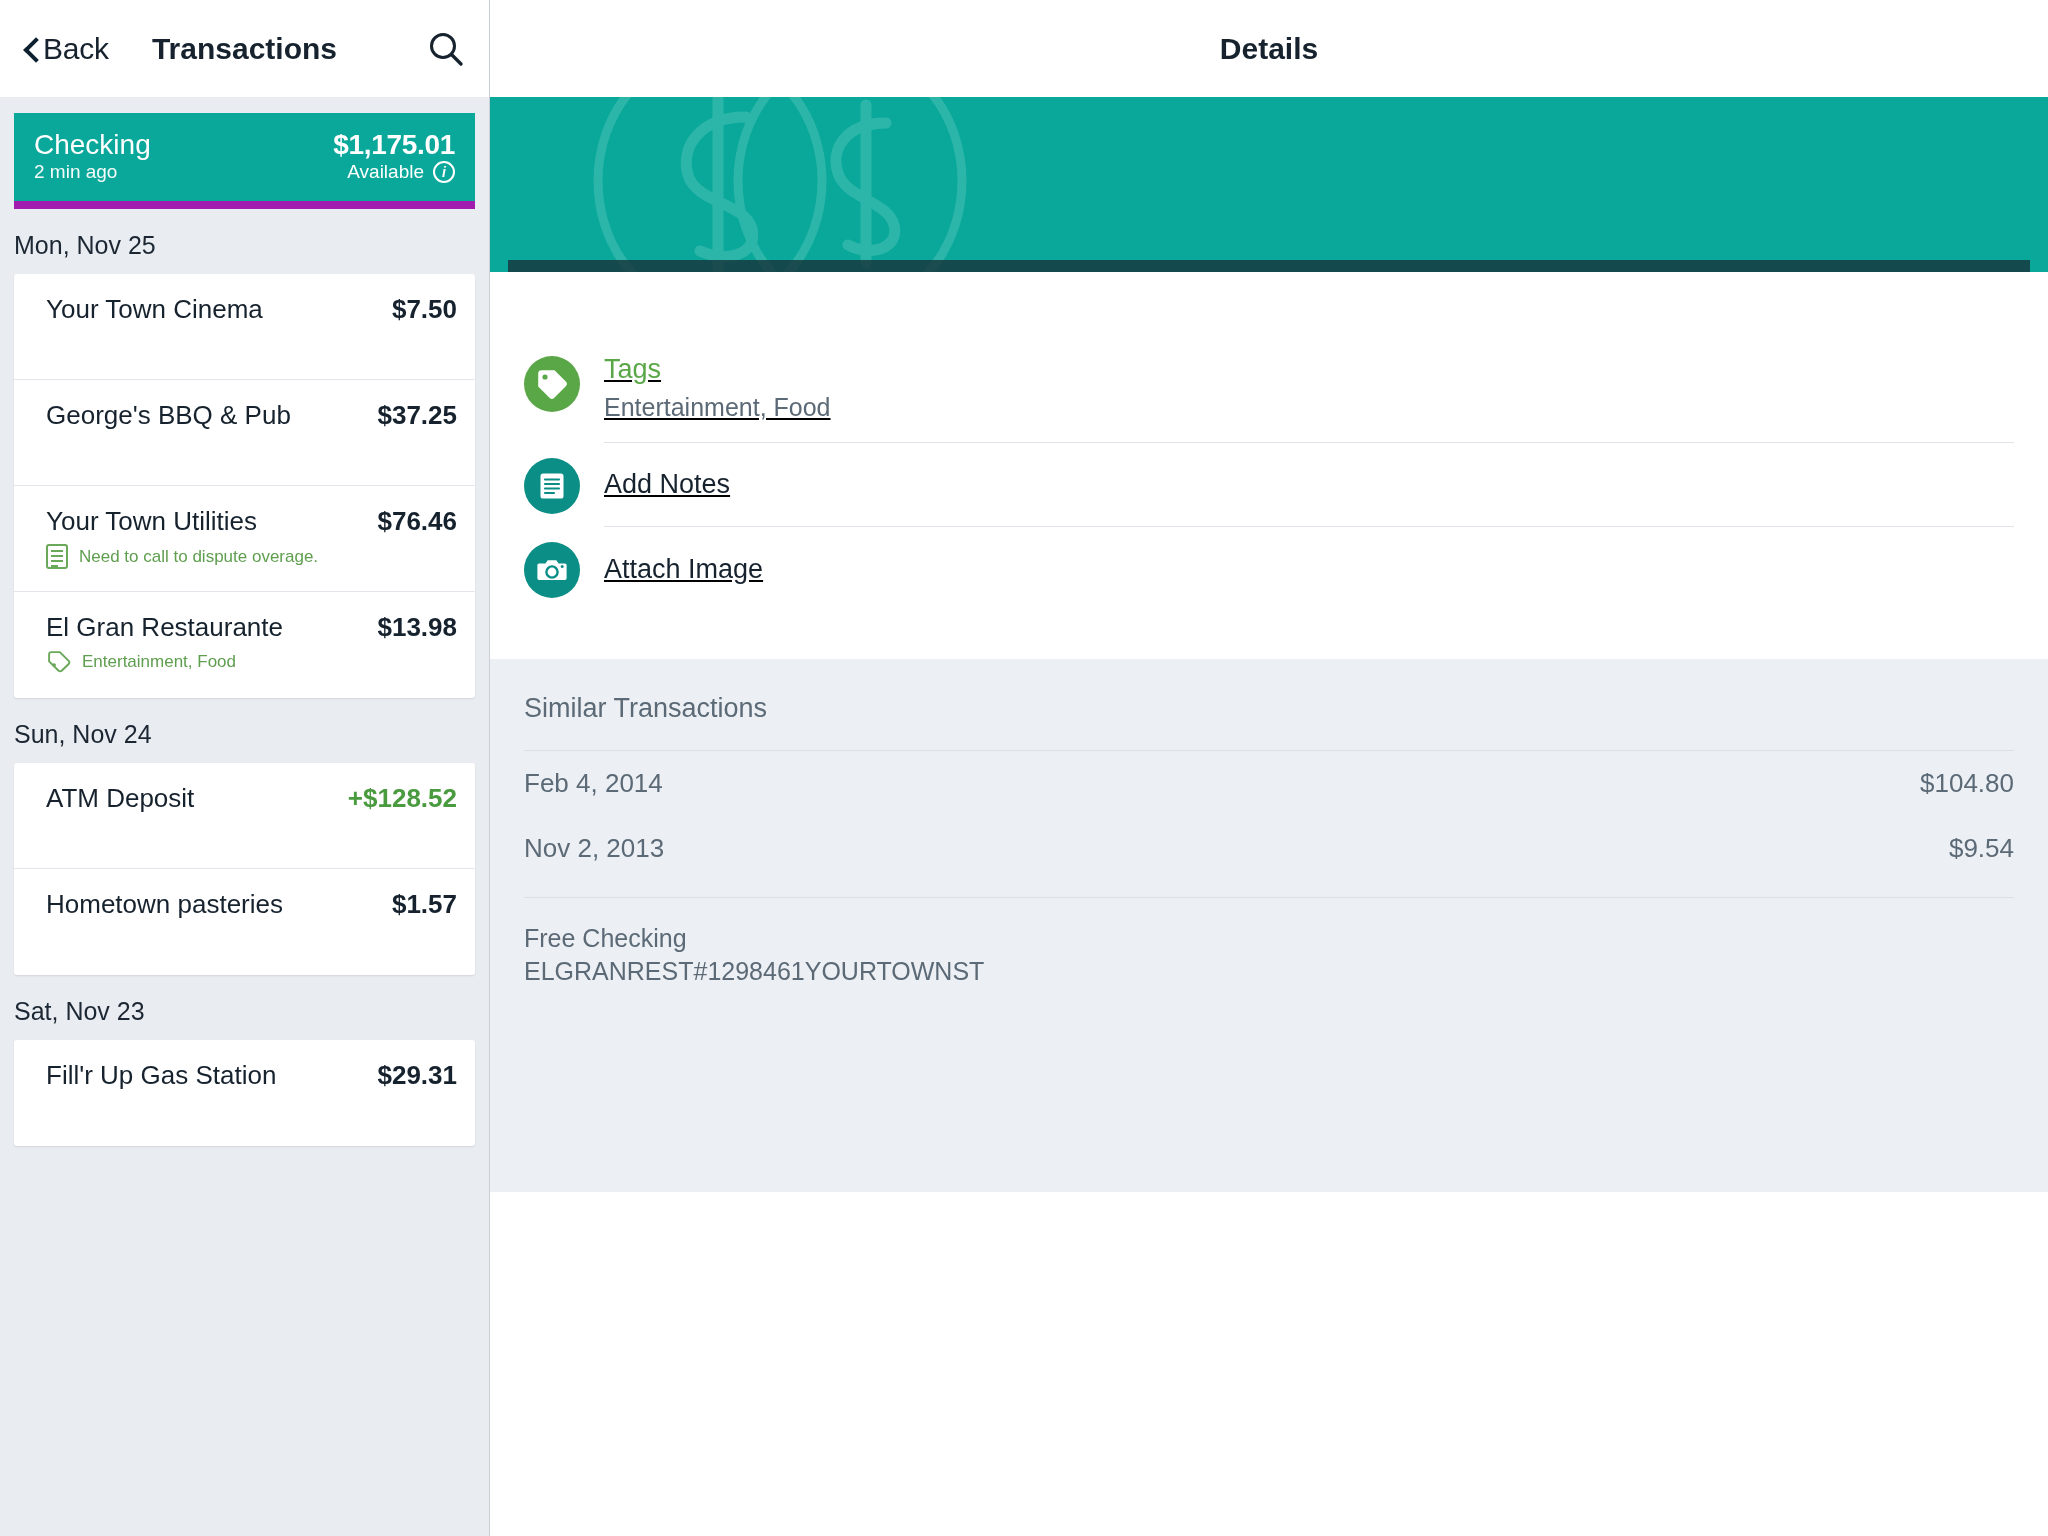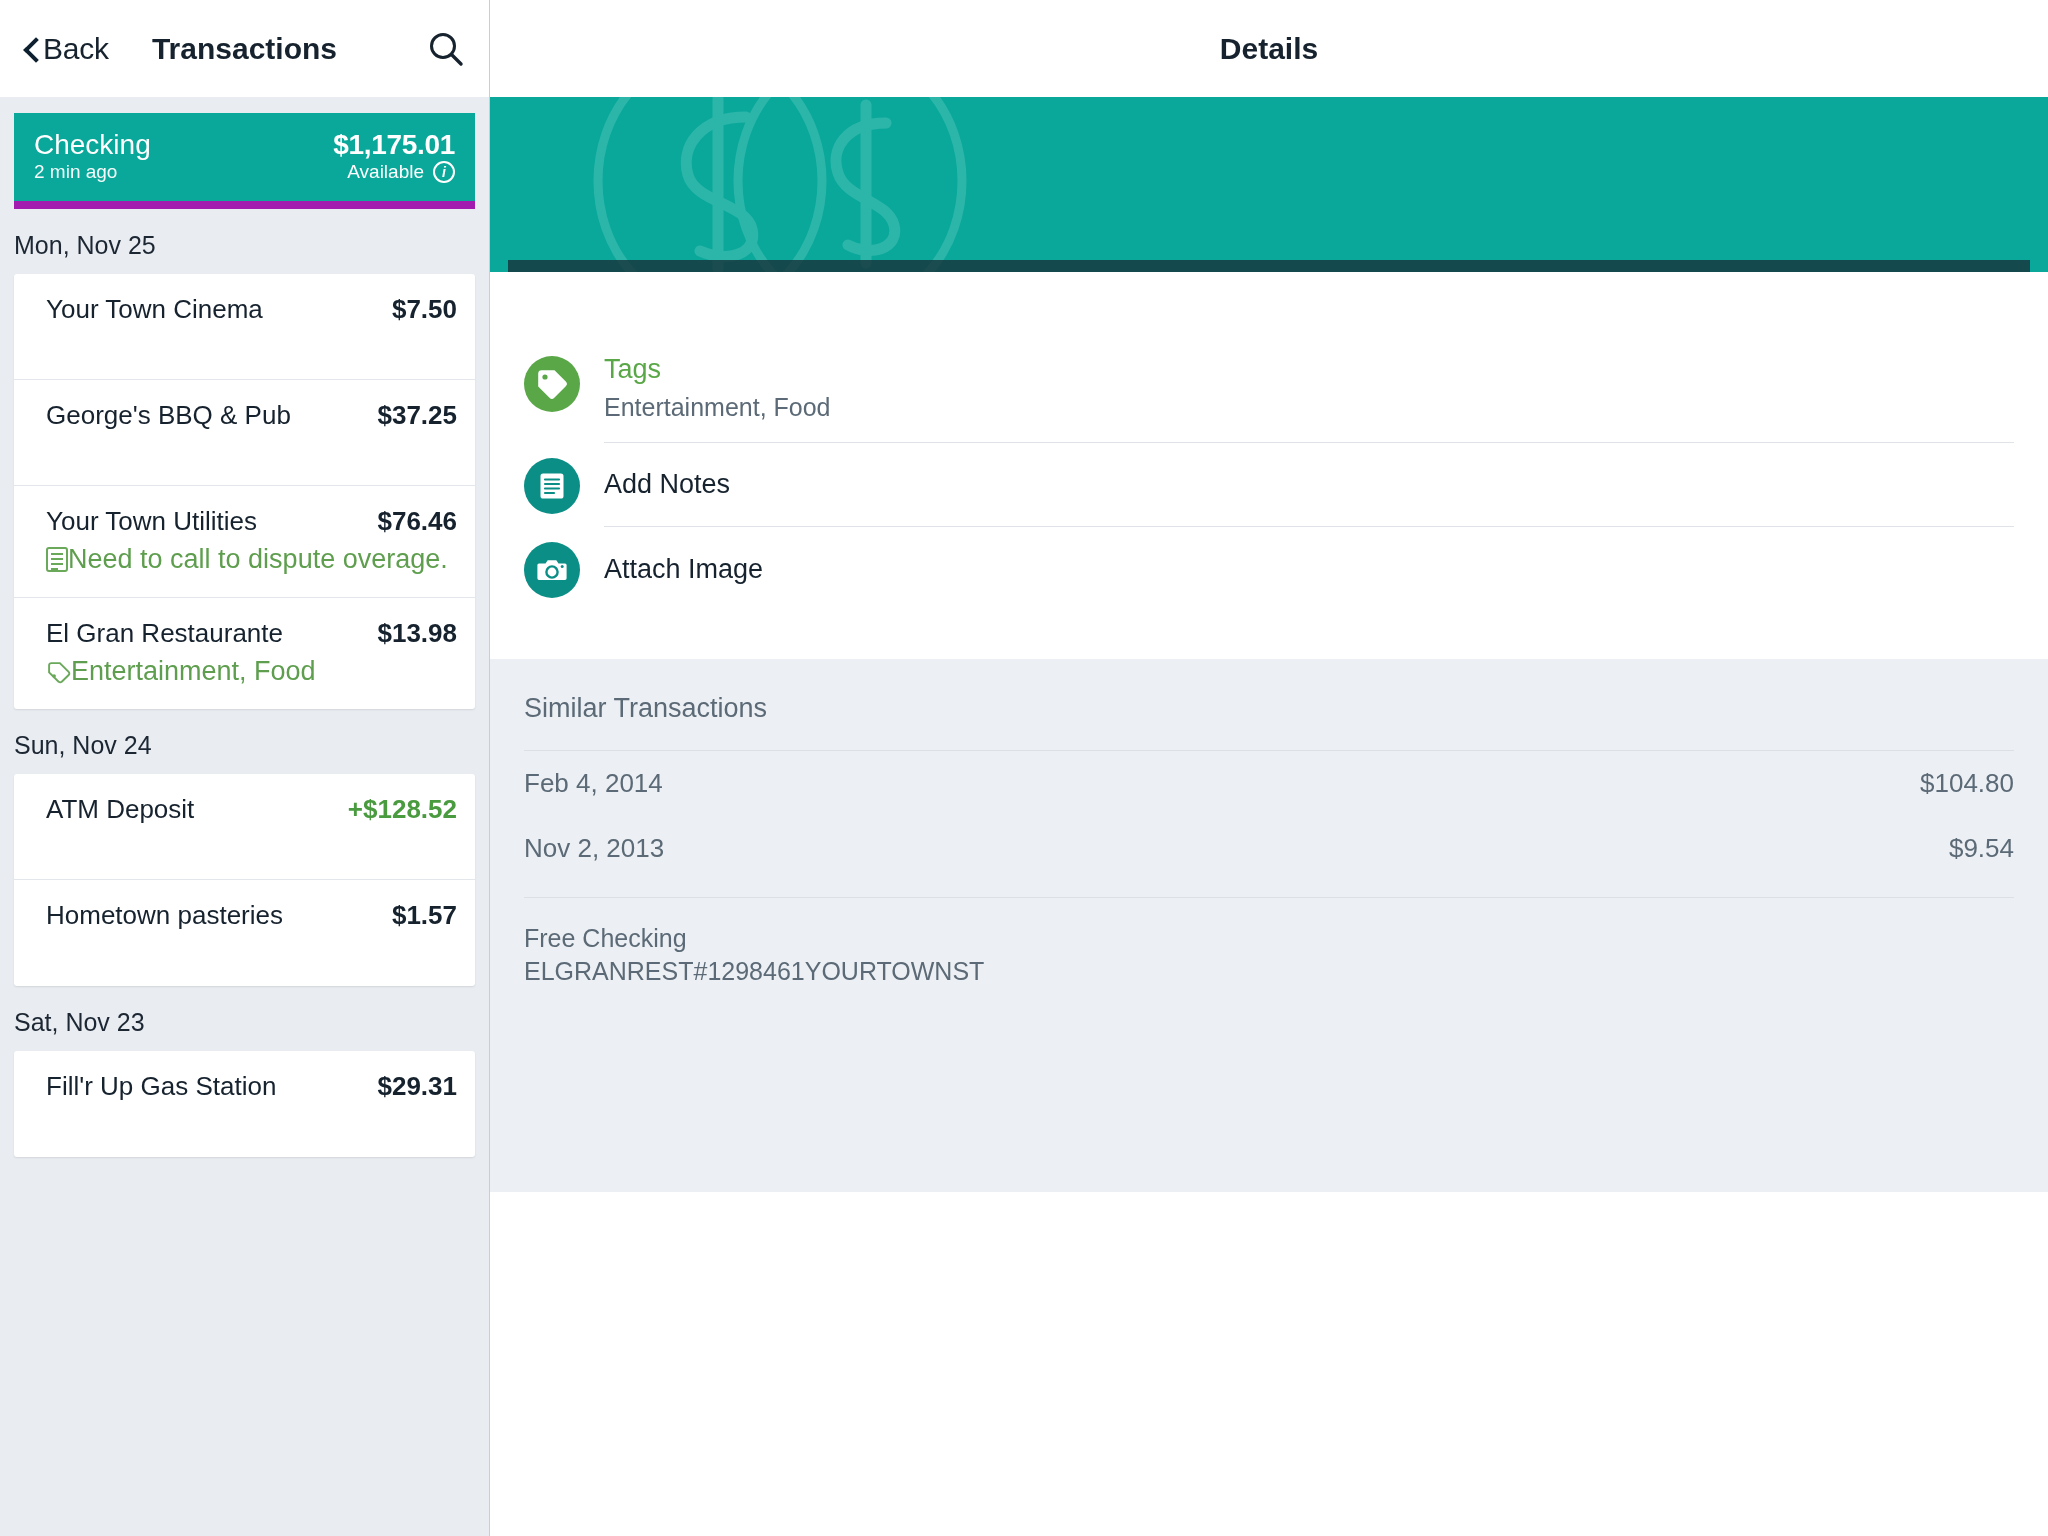--- a/index.html
+++ b/index.html
@@ -101,23 +101,23 @@
     border-bottom: 1px solid #e3e6ea;
     min-height: 106px;
     cursor: pointer;
   }
   .txn-row:last-child { border-bottom: none; }
   .txn-main { display: flex; justify-content: space-between; align-items: baseline; }
   .txn-name { font-size: 26px; color: #16222e; }
   .txn-amt { font-size: 26px; font-weight: bold; color: #16222e; white-space: nowrap; }
   .txn-amt.credit { color: #4a9b3f; }
   .txn-sub {
-    display: flex; align-items: center; 
+    display: flex; align-items: center; gap: 11px;
     margin-top: 7px;
-    font-size: 27px; color: #5e9e4e;
+    font-size: 17px; color: #5e9e4e;
   }
 
   
   .mini-note {
     width: 22px; height: 25px; border: 2px solid #6aa85a;
     border-radius: 3px; position: relative; flex-shrink: 0;
   }
   .mini-note i {
     position: absolute; left: 3px; right: 3px; height: 2px;
     background: #6aa85a; display: block;
@@ -180,20 +180,21 @@
     display: flex; align-items: center; justify-content: center;
     flex-shrink: 0; margin-top: 2px;
   }
   .circle-icon.green { background: #5aa747; }
   .circle-icon.teal { background: #0b8e86; }
   .detail-body {
     flex: 1; margin-left: 24px;
     padding-bottom: 20px;
     border-bottom: 1px solid #dfe3e8;
     min-height: 78px;
+    text-decoration: underline;
   }
   .detail-row:last-child .detail-body { border-bottom: none; }
   .detail-title { font-size: 27px; color: #16222e; }
   .detail-title.green { color: #5aa747; }
   .detail-value { font-size: 25px; color: #5b6a76; margin-top: 8px; }
   .detail-row.simple { align-items: center; }
   .detail-row.simple .detail-body {
     display: flex; align-items: center; min-height: 84px; padding-bottom: 0;
   }
 

